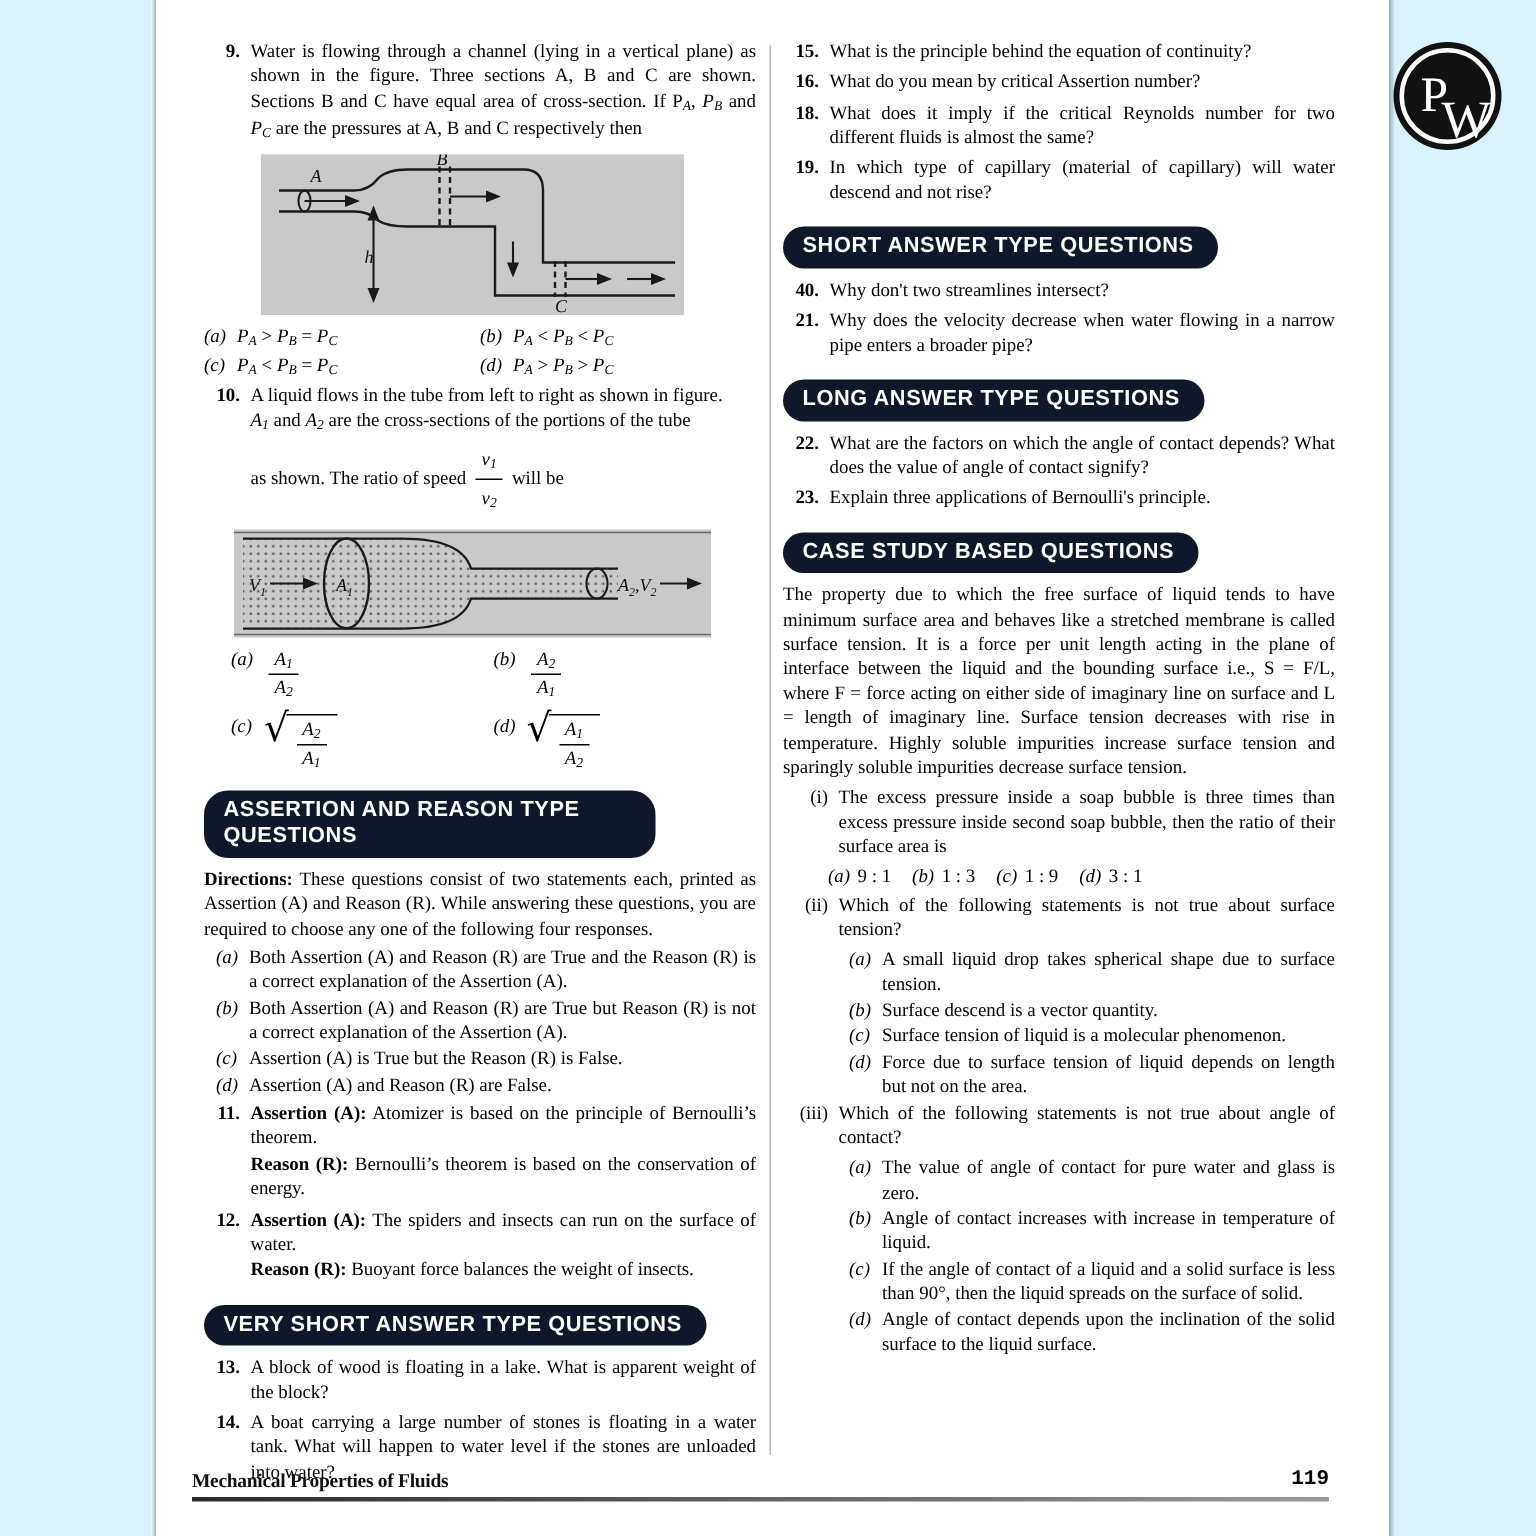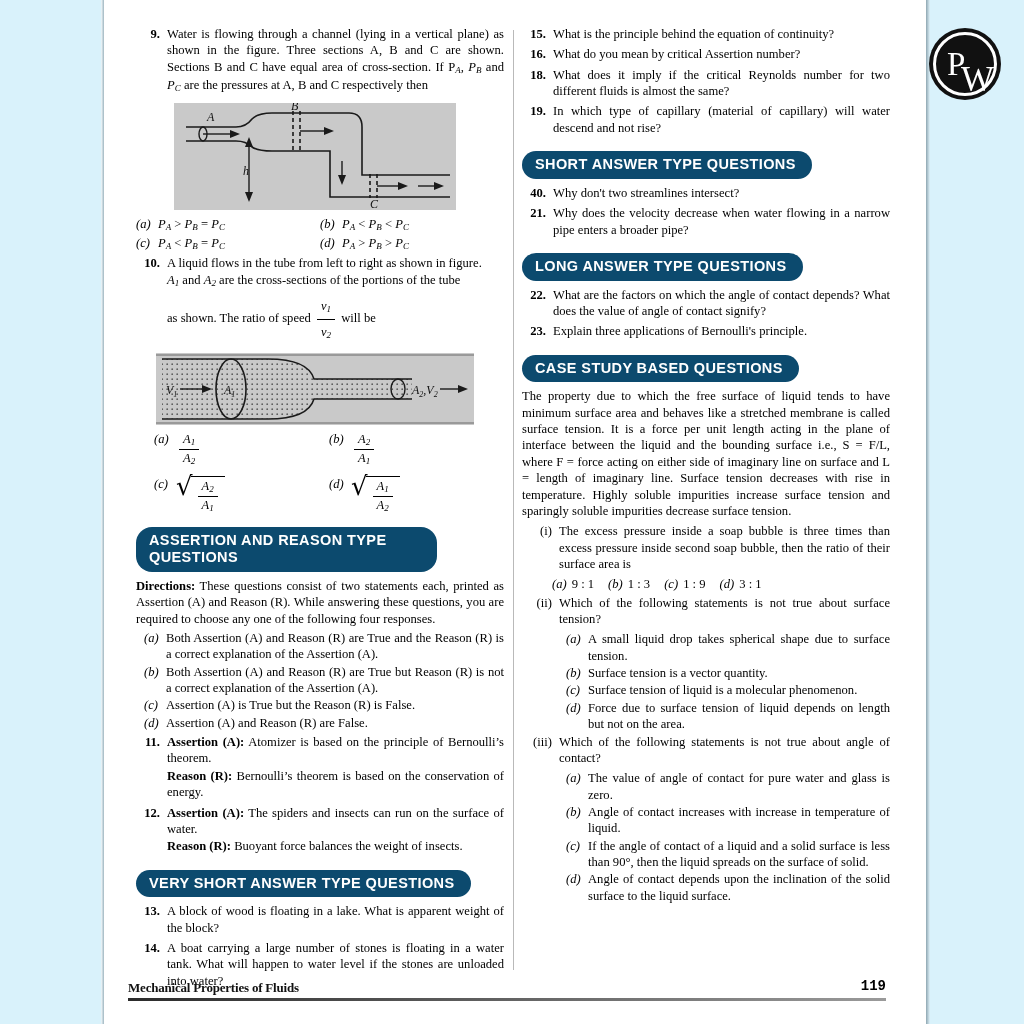--- a/index.html
+++ b/index.html
@@ -50,21 +50,21 @@
   .opt-row{display:flex;margin:1px 0 1px 0;font-size:12.6px;line-height:1.3;}
   .opt{flex:1;display:flex;}
   .opt .lab{width:22px;flex:0 0 22px;font-style:italic;}
   .opt .txt{flex:1;}
 
   .sub{display:flex;margin:1px 0;font-size:12.6px;line-height:1.3;padding-left:24px;text-align:justify;}
   .sub .lab{width:22px;flex:0 0 22px;font-style:italic;}
   .sub .txt{flex:1;text-align:justify;}
 
   .hdr{
-    display:inline-block;background:#0c4a6e;color:#fff;
+    display:inline-block;background:#0f172a;color:#fff;
     font-family:"Liberation Sans",sans-serif;font-weight:bold;
     font-size:14.5px;letter-spacing:0.4px;
     padding:5px 16px 5px 13px;border-radius:14px;
     margin:11px 0 6px 0;line-height:1.22;
   }
   .hdr.two{border-radius:16px;max-width:272px;}
 
   .dirs{font-size:12.6px;line-height:1.3;text-align:justify;margin-bottom:3px;}
   .dirs b{font-weight:bold;}
 
@@ -390,21 +390,21 @@
       <div class="q just">
         <div class="num rom">(ii)</div>
         <div class="body">Which of the following statements is not true about surface tension?</div>
       </div>
       <div class="sub" style="padding-left:44px;">
         <span class="lab">(a)</span>
         <span class="txt">A small liquid drop takes spherical shape due to surface tension.</span>
       </div>
       <div class="sub" style="padding-left:44px;">
         <span class="lab">(b)</span>
-        <span class="txt">Surface tension is a vector quantity.</span>
+        <span class="txt">Surface descend is a vector quantity.</span>
       </div>
       <div class="sub" style="padding-left:44px;">
         <span class="lab">(c)</span>
         <span class="txt">Surface tension of liquid is a molecular phenomenon.</span>
       </div>
       <div class="sub" style="padding-left:44px;">
         <span class="lab">(d)</span>
         <span class="txt">Force due to surface tension of liquid depends on length but not on the area.</span>
       </div>
 

